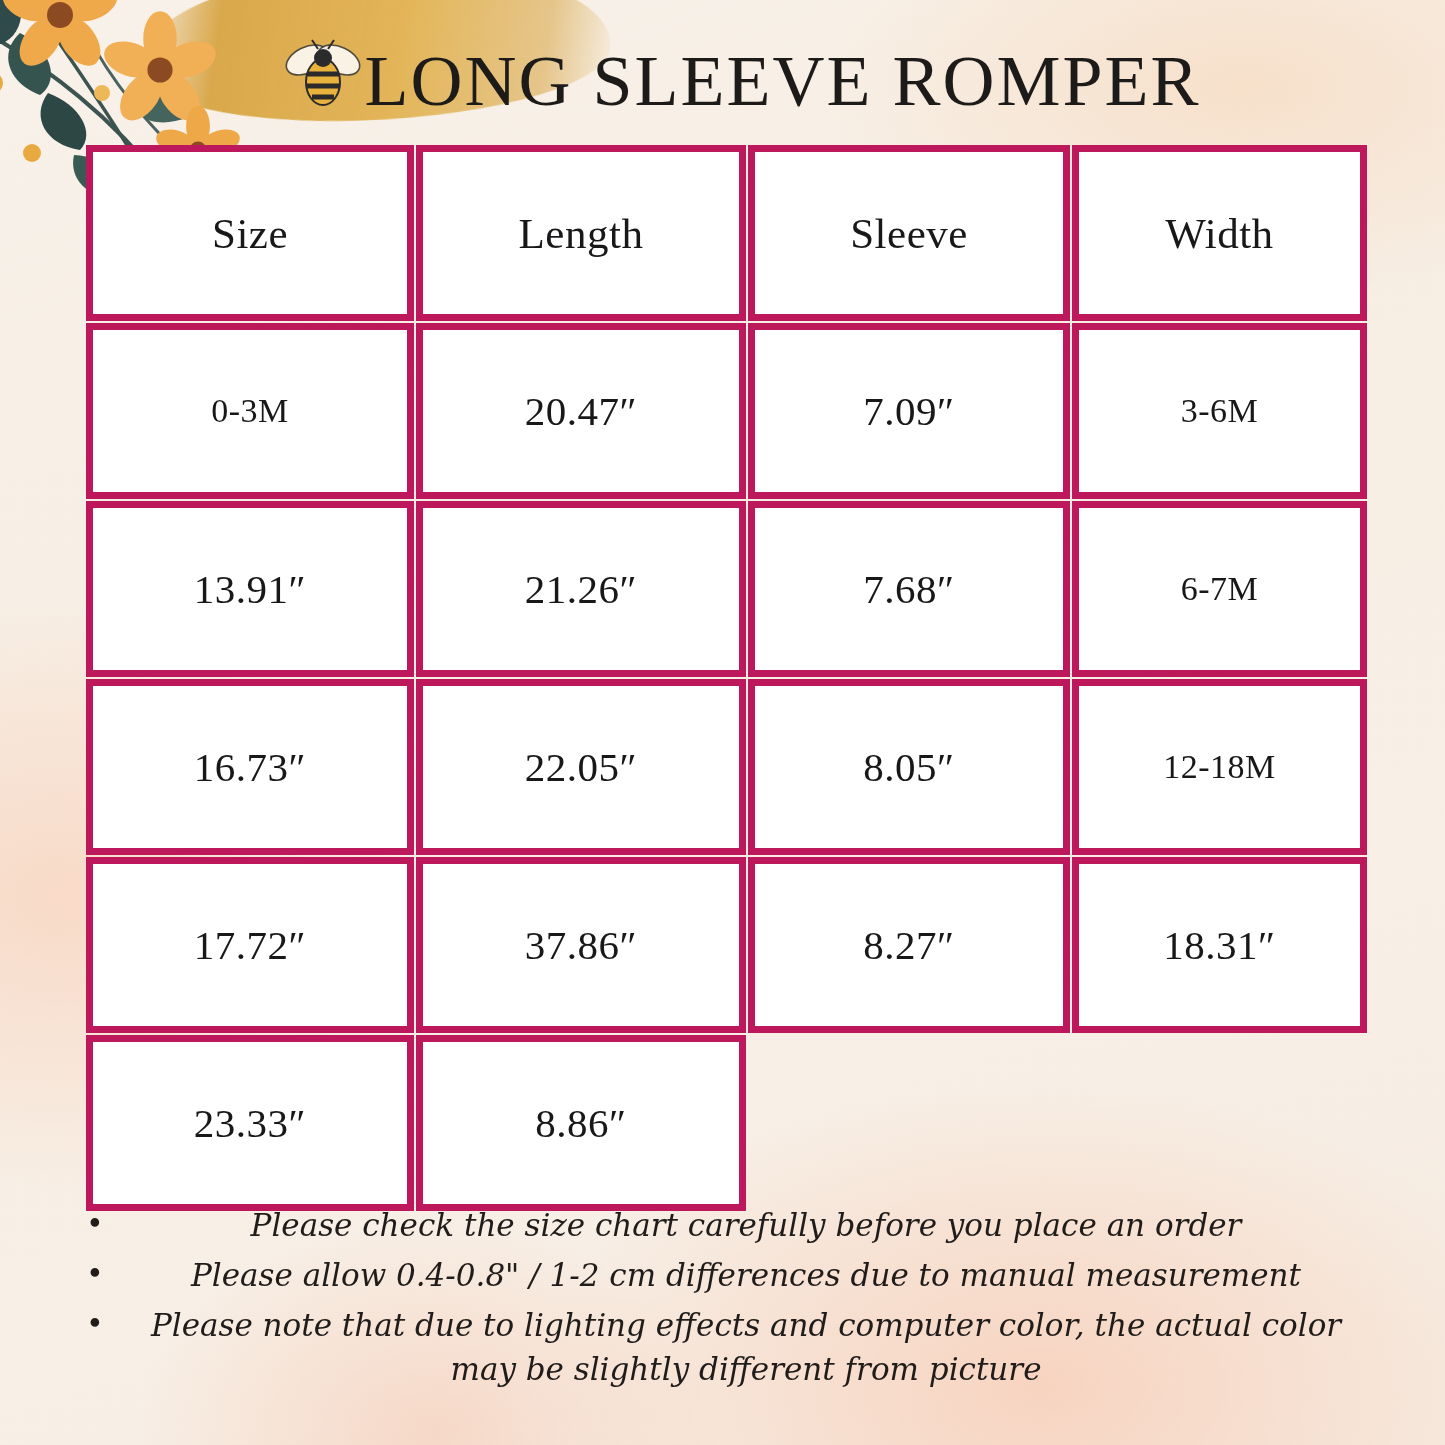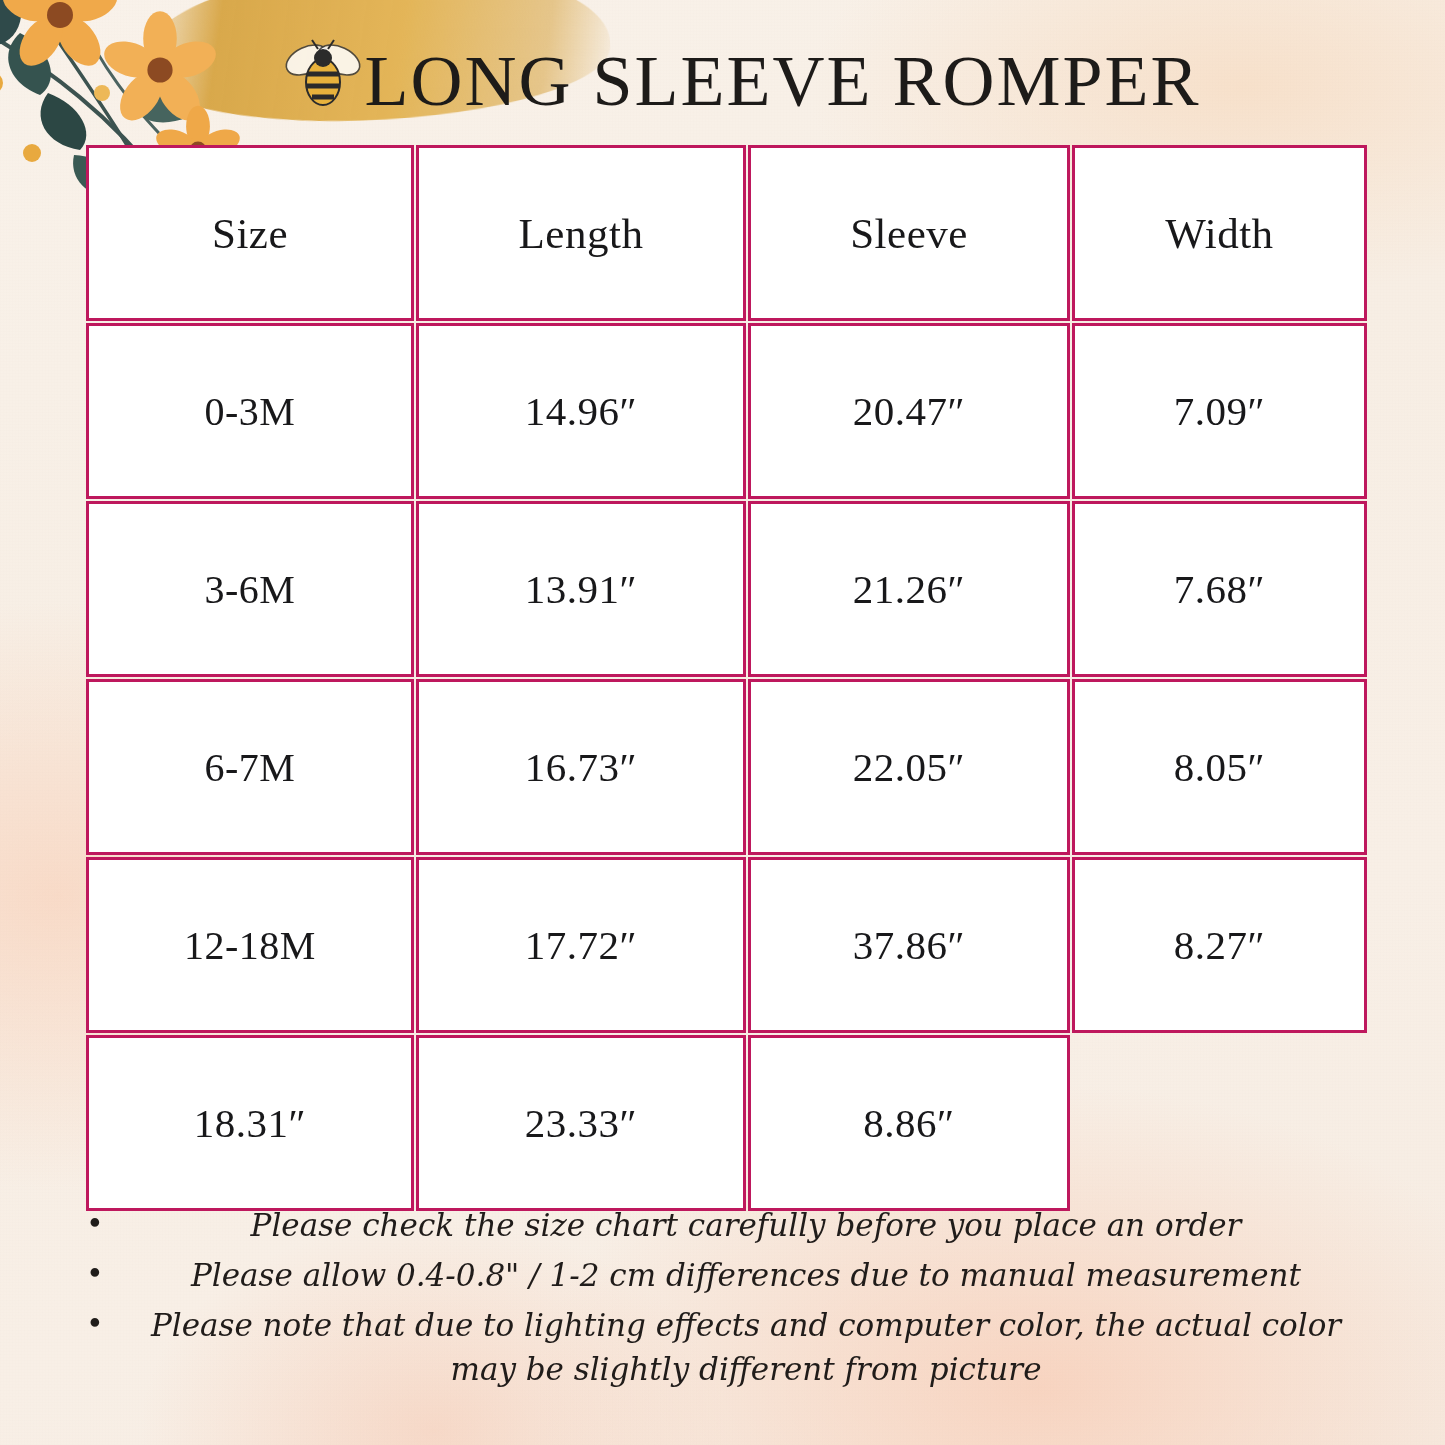--- a/index.html
+++ b/index.html
@@ -89,33 +89,33 @@
     left: 86px;
     top: 145px;
     width: 1275px;
     display: grid;
     grid-template-columns: 328px 330px 322px 295px;
     grid-auto-rows: 176px;
     gap: 2px;
   }
   .cell {
     background: #ffffff;
-    border: 3px solid #be185d;
+    border: 7px solid #be185d;
     display: flex;
     align-items: center;
     justify-content: center;
     color: #18181a;
     font-size: 41px;
     letter-spacing: .5px;
   }
   .cell.head {
     font-size: 43px;
   }
   .cell.size {
-    font-size: 40px;
+    font-size: 34px;
   }
 
   
   .notes {
     position: absolute;
     left: 86px;
     top: 1203px;
     width: 1290px;
     color: #201c1a;
     font-family: "DejaVu Serif", serif;
@@ -218,21 +218,20 @@
 
 <div class="title">LONG SLEEVE ROMPER</div>
 
 <div class="table">
   <div class="cell head">Size</div>
   <div class="cell head">Length</div>
   <div class="cell head">Sleeve</div>
   <div class="cell head">Width</div>
 
   <div class="cell size">0-3M</div>
-  <div class="cell">14.96″</div>
   <div class="cell">20.47″</div>
   <div class="cell">7.09″</div>
 
   <div class="cell size">3-6M</div>
   <div class="cell">13.91″</div>
   <div class="cell">21.26″</div>
   <div class="cell">7.68″</div>
 
   <div class="cell size">6-7M</div>
   <div class="cell">16.73″</div>

